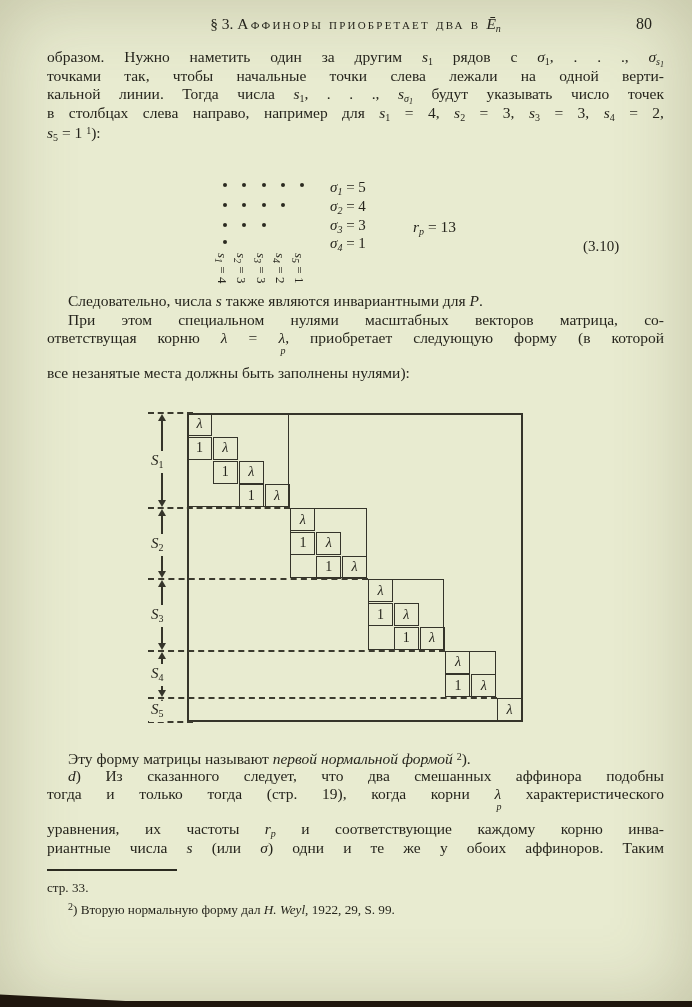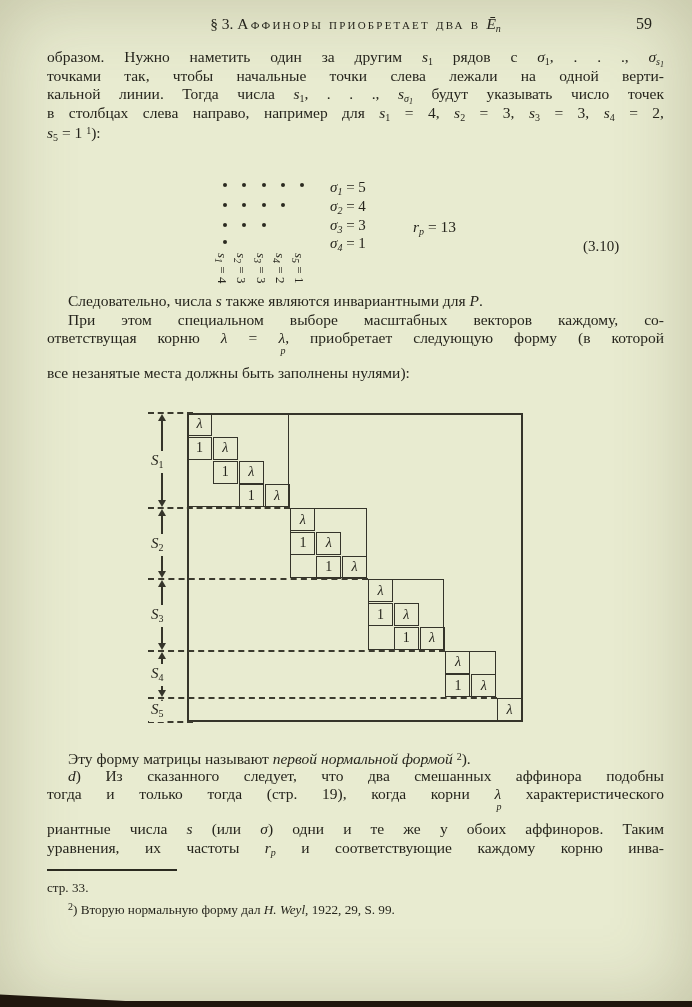--- a/index.html
+++ b/index.html
@@ -54,21 +54,21 @@
   
   .page-edge{position:absolute;left:0;bottom:0;width:100%;height:6px;background:#20170e}
   .page-edge-wedge{position:absolute;left:0;bottom:0;width:140px;height:14px;background:#20170e;
     clip-path:polygon(0 10%,100% 62%,100% 100%,0 100%)}
 </style>
 </head>
 <body>
 
 <div class="page">
   <div class="header-title">§ 3. <span class="r-sc">Аффиноры приобретает два в </span><span class="r-i">Ē</span><span class="r-isub">n</span></div>
-  <div class="page-number">59</div>
+  <div class="page-number">80</div>
 
   <div class="para p1">
       <div class="bline just">образом. Нужно наметить один за другим <span class="r-i">s</span><span class="r-sub">1</span> рядов с <span class="r-i">σ</span><span class="r-sub">1</span>, . . ., <span class="r-i">σ</span><span class="r-isub">s</span><span class="r-isubsub">1</span></div>
       <div class="bline just">точками так, чтобы начальные точки слева лежали на одной верти-</div>
       <div class="bline just">кальной линии. Тогда числа <span class="r-i">s</span><span class="r-sub">1</span>, . . ., <span class="r-i">s</span><span class="r-isub">σ</span><span class="r-isubsub">1</span> будут указывать число точек</div>
       <div class="bline just">в столбцах слева направо, например для <span class="r-i">s</span><span class="r-sub">1</span> = 4, <span class="r-i">s</span><span class="r-sub">2</span> = 3, <span class="r-i">s</span><span class="r-sub">3</span> = 3, <span class="r-i">s</span><span class="r-sub">4</span> = 2,</div>
       <div class="bline"><span class="r-i">s</span><span class="r-sub">5</span> = 1 <span class="r-sup">1</span>):</div>
     </div>
 
   <div class="figure-dots" id="figure-dots">
@@ -93,21 +93,21 @@
       <div class="eq-number">(3.10)</div>
       <div class="slabel" style="left: 50px; top: 77px;"><span class="r-i">s</span><span class="r-isub">1</span> = 4</div>
       <div class="slabel" style="left: 69.3px; top: 77px;"><span class="r-i">s</span><span class="r-isub">2</span> = 3</div>
       <div class="slabel" style="left: 88.6px; top: 77px;"><span class="r-i">s</span><span class="r-isub">3</span> = 3</div>
       <div class="slabel" style="left: 107.9px; top: 77px;"><span class="r-i">s</span><span class="r-isub">4</span> = 2</div>
       <div class="slabel" style="left: 127.2px; top: 77px;"><span class="r-i">s</span><span class="r-isub">5</span> = 1</div>
     </div>
 
   <div class="para p2">
       <div class="bline ind">Следовательно, числа <span class="r-i">s</span> также являются инвариантными для <span class="r-i">P</span>.</div>
-      <div class="bline just ind">При этом специальном выборе масштабных векторов каждому, со-</div>
+      <div class="bline just ind">При этом специальном нулями масштабных векторов матрица, со-</div>
       <div class="bline just tall">ответствущая корню <span class="r-i">λ</span> = <span class="stack"><span class="t">λ</span><span class="b">p</span></span>, приобретает следующую форму (в которой</div>
       <div class="bline">все незанятые места должны быть заполнены нулями):</div>
     </div>
 
   <div class="figure-matrix" id="matrix-figure">
       <div class="m-outer" style="left: 47px; top: 8px; width: 332px; height: 305px;"></div>
       <div class="m-block" style="left: 47px; top: 8px; width: 100.385px; height: 92.0769px;"></div>
       <div class="m-cell" style="left: 47px; top: 8px; width: 23.0462px; height: 20.9692px;">λ</div>
       <div class="m-cell" style="left: 72.8462px; top: 31.7692px; width: 23.0462px; height: 20.9692px;">λ</div>
       <div class="m-cell one" style="left: 47px; top: 31.7692px; width: 23.0462px; height: 20.9692px;">1</div>
@@ -161,22 +161,22 @@
       <div class="m-slabel" style="left: 9px; top: 260.462px;"><span class="r-i">S</span><span class="r-sub">4</span></div>
       <div class="m-arrow-up" style="left: 18px; top: 294.231px;"></div>
       <div class="m-arrow-dn" style="left: 18px; top: 309px;"></div>
       <div class="m-slabel" style="left: 9px; top: 296.115px;"><span class="r-i">S</span><span class="r-sub">5</span></div>
     </div>
 
   <div class="para p3">
       <div class="bline ind">Эту форму матрицы называют <span class="r-i">первой нормальной формой</span> <span class="r-sup">2</span>).</div>
       <div class="bline just ind"><span class="r-i">d</span>) Из сказанного следует, что два смешанных аффинора подобны</div>
       <div class="bline just tall">тогда и только тогда (стр. 19), когда корни <span class="stack"><span class="t">λ</span><span class="b">p</span></span> характеристического</div>
+      <div class="bline just">уравнения, их частоты <span class="r-i">r</span><span class="r-isub">p</span> и соответствующие каждому корню инва-</div>
       <div class="bline just">риантные числа <span class="r-i">s</span> (или <span class="r-i">σ</span>) одни и те же у обоих аффиноров. Таким</div>
-      <div class="bline just">уравнения, их частоты <span class="r-i">r</span><span class="r-isub">p</span> и соответствующие каждому корню инва-</div>
     </div>
 
   <div class="fn-rule"></div>
   <div class="para fns">
       <div class="bline">стр. 33.</div>
       <div class="bline ind"><span class="r-sup">2</span>) Вторую нормальную форму дал <span class="r-i">H. Weyl</span>, 1922, 29, S. 99.</div>
     </div>
 
   <div class="page-edge"></div>
   <div class="page-edge-wedge"></div>

